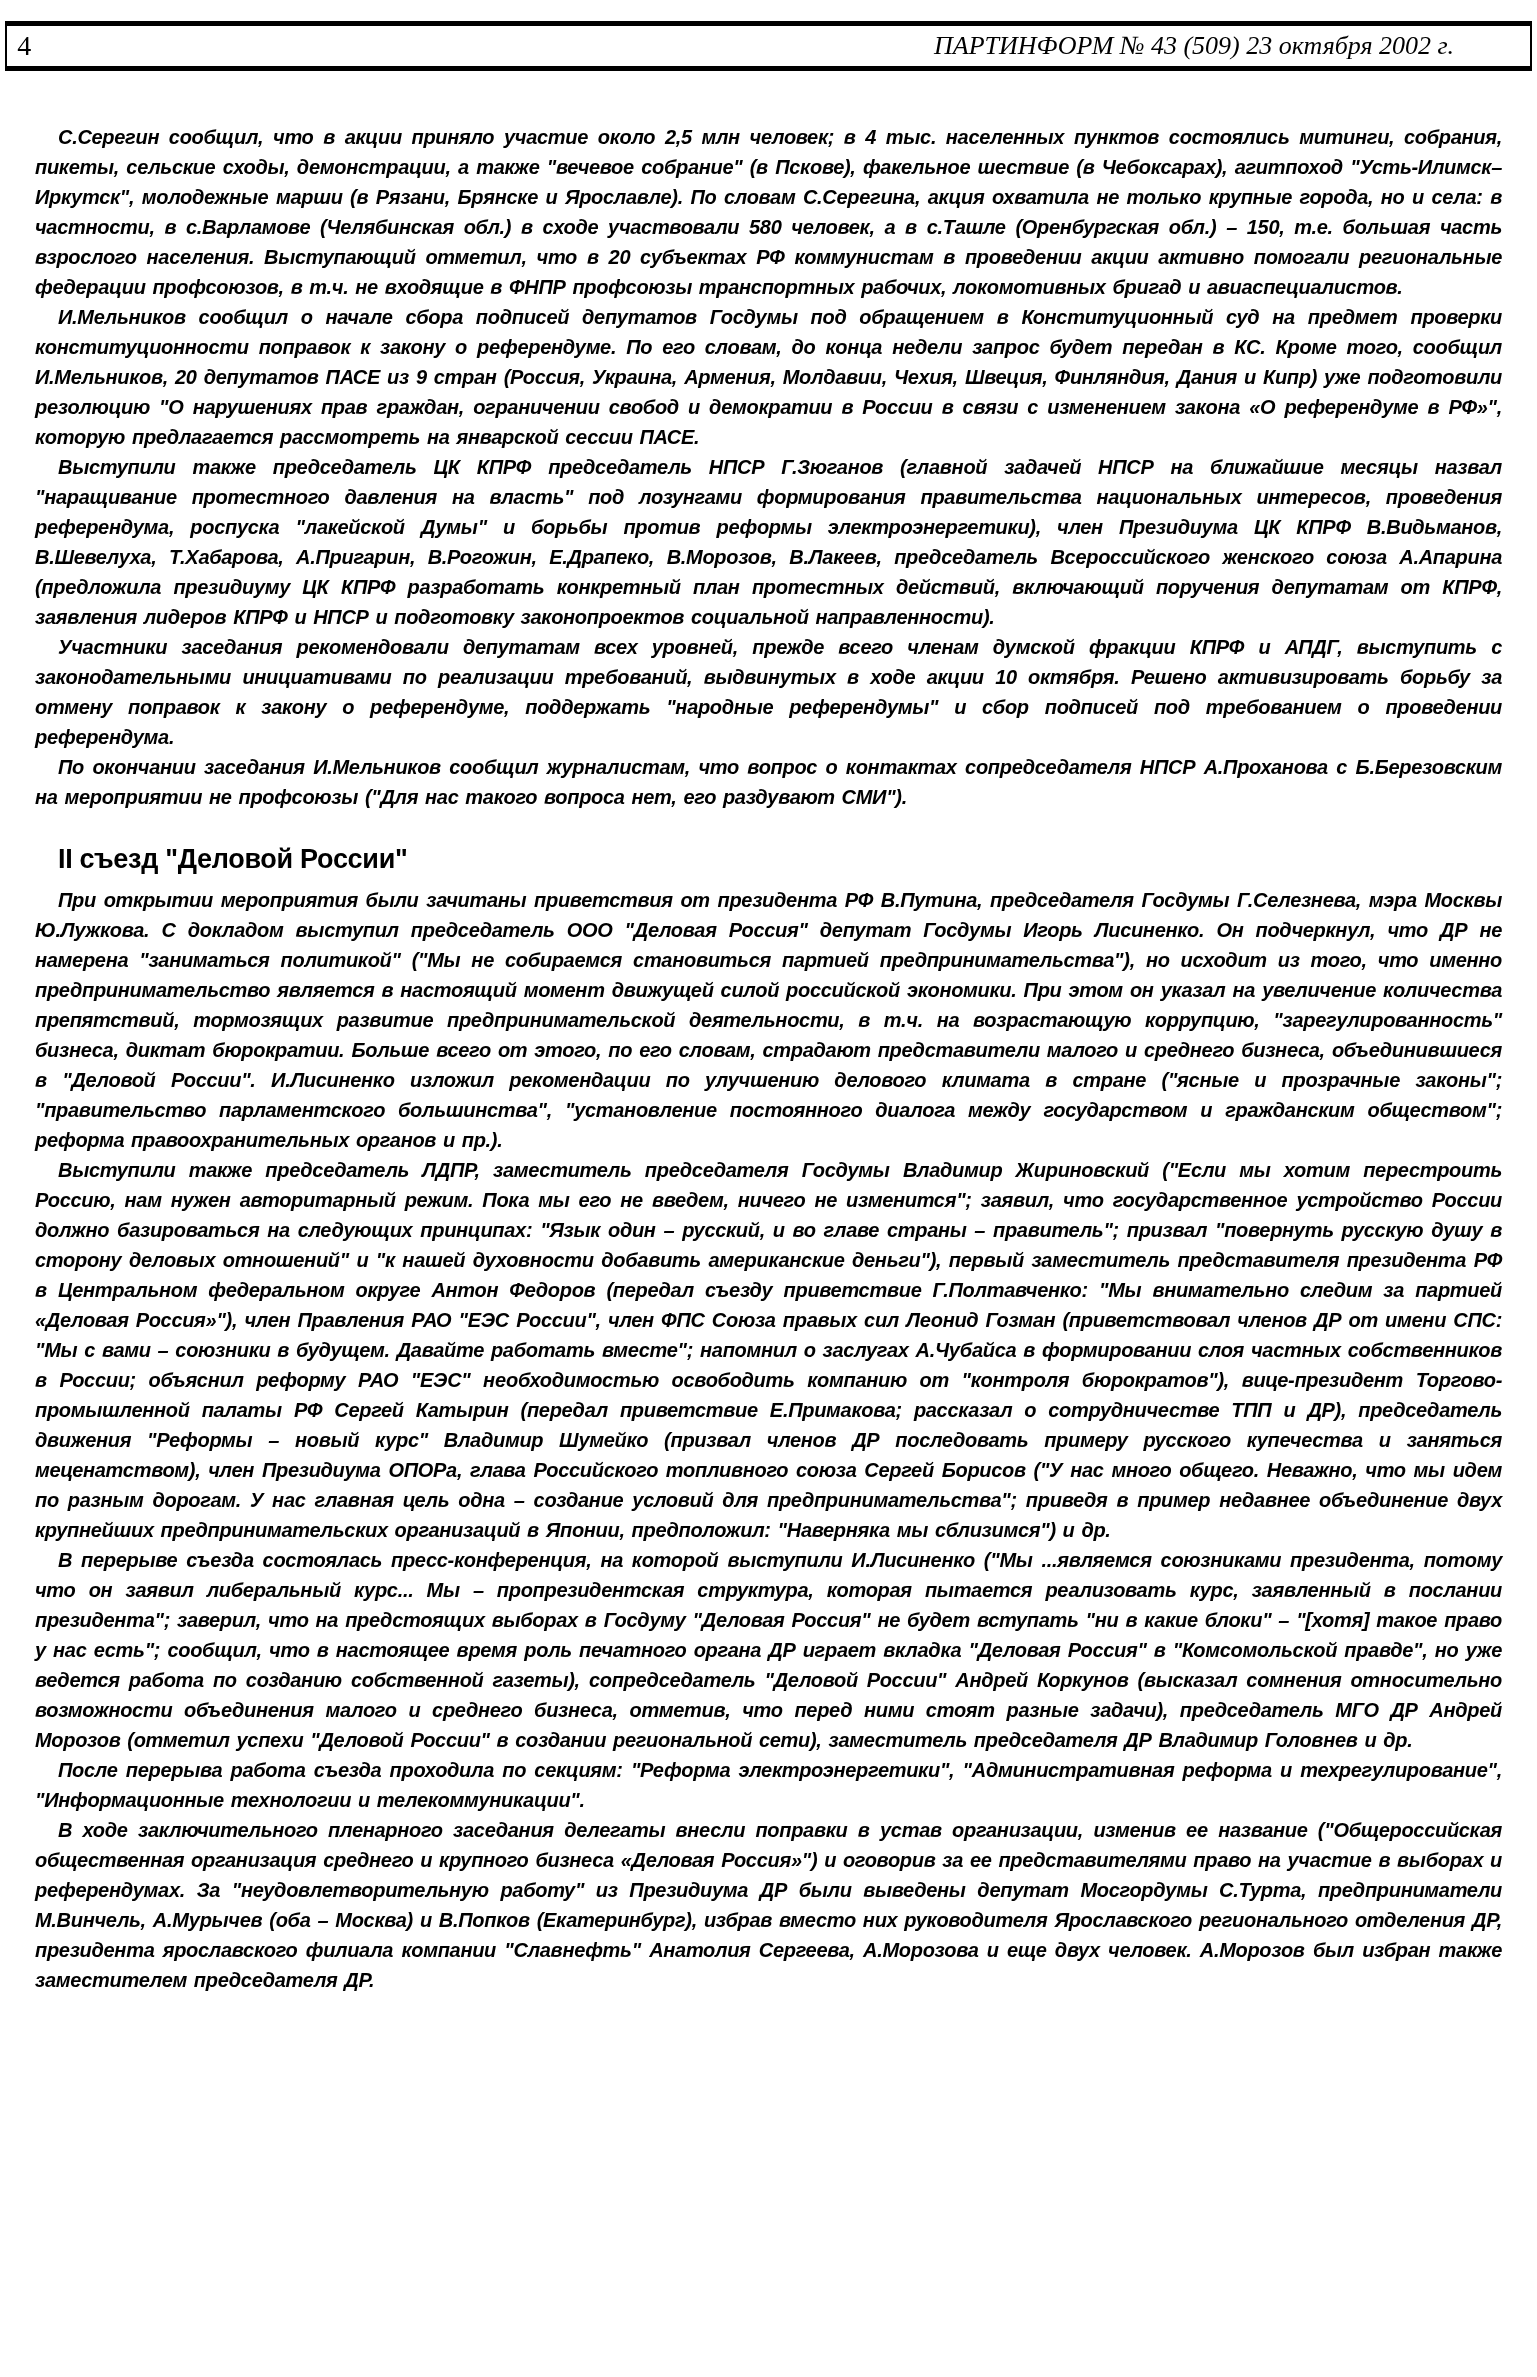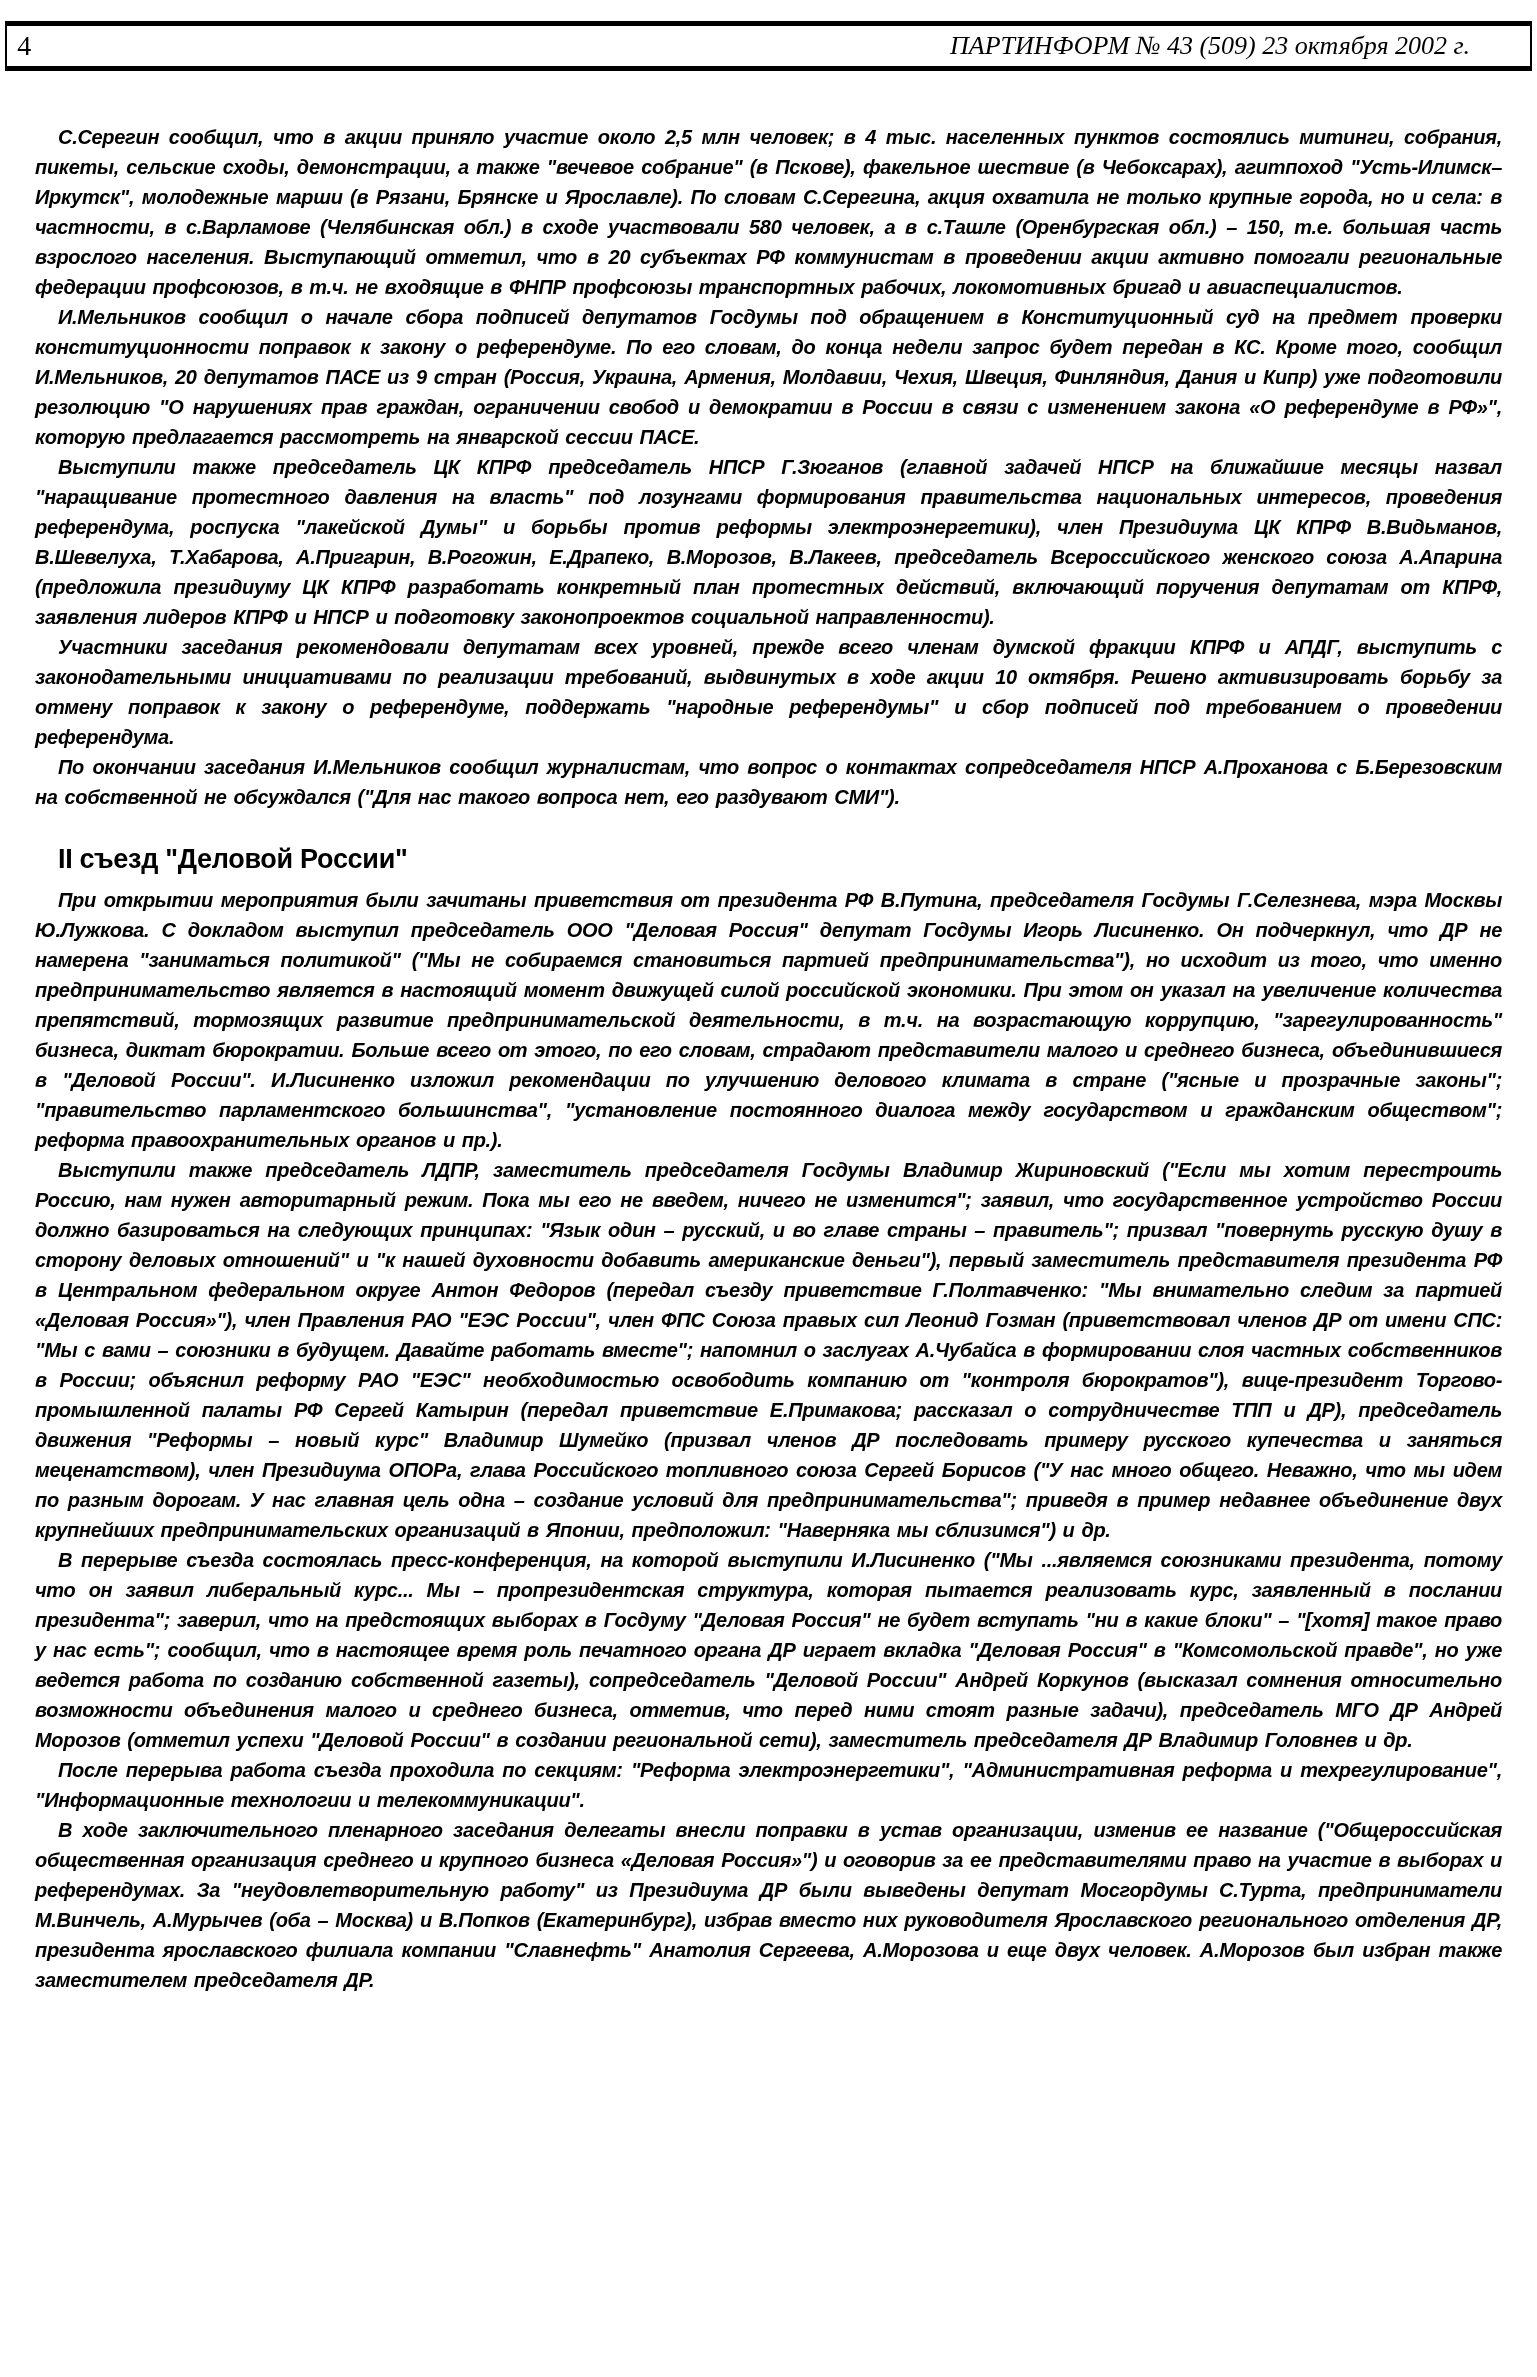--- a/index.html
+++ b/index.html
@@ -35,21 +35,21 @@
   .masthead .pagenum {
     font-size: 28px;
     line-height: 1;
     padding-left: 10.2px;
     font-style: normal;
   }
   .masthead .title {
     font-size: 26px;
     line-height: 1;
     font-style: italic;
-    margin-right: 60px;
+    margin-right: 76px;
     white-space: nowrap;
   }
   
   .body {
     position: absolute;
     top: 122px;
     left: 35px;
     right: 35px;
   }
   .body p {
@@ -85,21 +85,21 @@
   <main class="body">
 
     <p>С.Серегин сообщил, что в акции приняло участие около 2,5 млн человек; в 4 тыс. населенных пунктов состоялись митинги, собрания, пикеты, сельские сходы, демонстрации, а также "вечевое собрание" (в Пскове), факельное шествие (в Чебоксарах), агитпоход "Усть-Илимск–Иркутск", молодежные марши (в Рязани, Брянске и Ярославле). По словам С.Серегина, акция охватила не только крупные города, но и села: в частности, в с.Варламове (Челябинская обл.) в сходе участвовали 580 человек, а в с.Ташле (Оренбургская обл.) – 150, т.е. большая часть взрослого населения. Выступающий отметил, что в 20 субъектах РФ коммунистам в проведении акции активно помогали региональные федерации профсоюзов, в т.ч. не входящие в ФНПР профсоюзы транспортных рабочих, локомотивных бригад и авиаспециалистов.</p>
 
     <p>И.Мельников сообщил о начале сбора подписей депутатов Госдумы под обращением в Конституционный суд на предмет проверки конституционности поправок к закону о референдуме. По его словам, до конца недели запрос будет передан в КС. Кроме того, сообщил И.Мельников, 20 депутатов ПАСЕ из 9 стран (Россия, Украина, Армения, Молдавии, Чехия, Швеция, Финляндия, Дания и Кипр) уже подготовили резолюцию "О нарушениях прав граждан, ограничении свобод и демократии в России в связи с изменением закона «О референдуме в РФ»", которую предлагается рассмотреть на январской сессии ПАСЕ.</p>
 
     <p>Выступили также председатель ЦК КПРФ председатель НПСР Г.Зюганов (главной задачей НПСР на ближайшие месяцы назвал "наращивание протестного давления на власть" под лозунгами формирования правительства национальных интересов, проведения референдума, роспуска "лакейской Думы" и борьбы против реформы электроэнергетики), член Президиума ЦК КПРФ В.Видьманов, В.Шевелуха, Т.Хабарова, А.Пригарин, В.Рогожин, Е.Драпеко, В.Морозов, В.Лакеев, председатель Всероссийского женского союза А.Апарина (предложила президиуму ЦК КПРФ разработать конкретный план протестных действий, включающий поручения депутатам от КПРФ, заявления лидеров КПРФ и НПСР и подготовку законопроектов социальной направленности).</p>
 
     <p>Участники заседания рекомендовали депутатам всех уровней, прежде всего членам думской фракции КПРФ и АПДГ, выступить с законодательными инициативами по реализации требований, выдвинутых в ходе акции 10 октября. Решено активизировать борьбу за отмену поправок к закону о референдуме, поддержать "народные референдумы" и сбор подписей под требованием о проведении референдума.</p>
 
-    <p>По окончании заседания И.Мельников сообщил журналистам, что вопрос о контактах сопредседателя НПСР А.Проханова с Б.Березовским на собственной не обсуждался ("Для нас такого вопроса нет, его раздувают СМИ").</p>
+    <p>По окончании заседания И.Мельников сообщил журналистам, что вопрос о контактах сопредседателя НПСР А.Проханова с Б.Березовским на мероприятии не профсоюзы ("Для нас такого вопроса нет, его раздувают СМИ").</p>
 
     <h2 class="article-heading">II съезд "Деловой России"</h2>
 
 
     <p>При открытии мероприятия были зачитаны приветствия от президента РФ В.Путина, председателя Госдумы Г.Селезнева, мэра Москвы Ю.Лужкова. С докладом выступил председатель ООО "Деловая Россия" депутат Госдумы Игорь Лисиненко. Он подчеркнул, что ДР не намерена "заниматься политикой" ("Мы не собираемся становиться партией предпринимательства"), но исходит из того, что именно предпринимательство является в настоящий момент движущей силой российской экономики. При этом он указал на увеличение количества препятствий, тормозящих развитие предпринимательской деятельности, в т.ч. на возрастающую коррупцию, "зарегулированность" бизнеса, диктат бюрократии. Больше всего от этого, по его словам, страдают представители малого и среднего бизнеса, объединившиеся в "Деловой России". И.Лисиненко изложил рекомендации по улучшению делового климата в стране ("ясные и прозрачные законы"; "правительство парламентского большинства", "установление постоянного диалога между государством и гражданским обществом"; реформа правоохранительных органов и пр.).</p>
 
     <p>Выступили также председатель ЛДПР, заместитель председателя Госдумы Владимир Жириновский ("Если мы хотим перестроить Россию, нам нужен авторитарный режим. Пока мы его не введем, ничего не изменится"; заявил, что государственное устройство России должно базироваться на следующих принципах: "Язык один – русский, и во главе страны – правитель"; призвал "повернуть русскую душу в сторону деловых отношений" и "к нашей духовности добавить американские деньги"), первый заместитель представителя президента РФ в Центральном федеральном округе Антон Федоров (передал съезду приветствие Г.Полтавченко: "Мы внимательно следим за партией «Деловая Россия»"), член Правления РАО "ЕЭС России", член ФПС Союза правых сил Леонид Гозман (приветствовал членов ДР от имени СПС: "Мы с вами – союзники в будущем. Давайте работать вместе"; напомнил о заслугах А.Чубайса в формировании слоя частных собственников в России; объяснил реформу РАО "ЕЭС" необходимостью освободить компанию от "контроля бюрократов"), вице-президент Торгово-промышленной палаты РФ Сергей Катырин (передал приветствие Е.Примакова; рассказал о сотрудничестве ТПП и ДР), председатель движения "Реформы – новый курс" Владимир Шумейко (призвал членов ДР последовать примеру русского купечества и заняться меценатством), член Президиума ОПОРа, глава Российского топливного союза Сергей Борисов ("У нас много общего. Неважно, что мы идем по разным дорогам. У нас главная цель одна – создание условий для предпринимательства"; приведя в пример недавнее объединение двух крупнейших предпринимательских организаций в Японии, предположил: "Наверняка мы сблизимся") и др.</p>
 
     <p>В перерыве съезда состоялась пресс-конференция, на которой выступили И.Лисиненко ("Мы ...являемся союзниками президента, потому что он заявил либеральный курс... Мы – пропрезидентская структура, которая пытается реализовать курс, заявленный в послании президента"; заверил, что на предстоящих выборах в Госдуму "Деловая Россия" не будет вступать "ни в какие блоки" – "[хотя] такое право у нас есть"; сообщил, что в настоящее время роль печатного органа ДР играет вкладка "Деловая Россия" в "Комсомольской правде", но уже ведется работа по созданию собственной газеты), сопредседатель "Деловой России" Андрей Коркунов (высказал сомнения относительно возможности объединения малого и среднего бизнеса, отметив, что перед ними стоят разные задачи), председатель МГО ДР Андрей Морозов (отметил успехи "Деловой России" в создании региональной сети), заместитель председателя ДР Владимир Головнев и др.</p>
 

